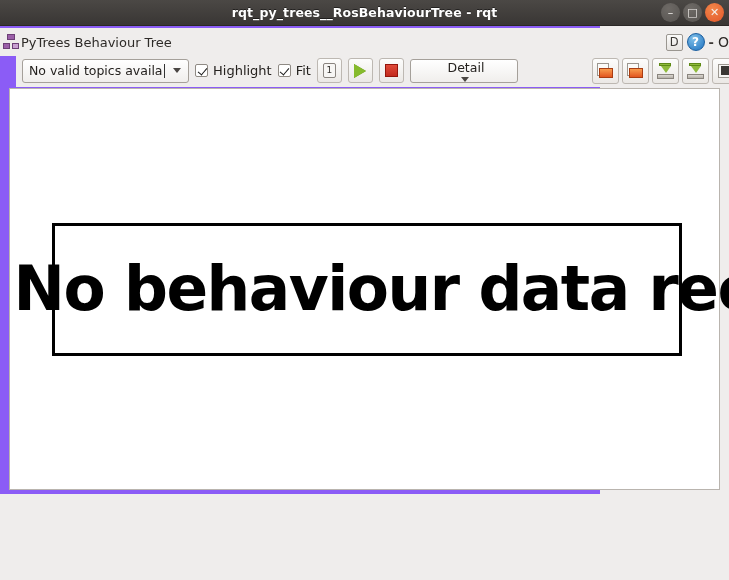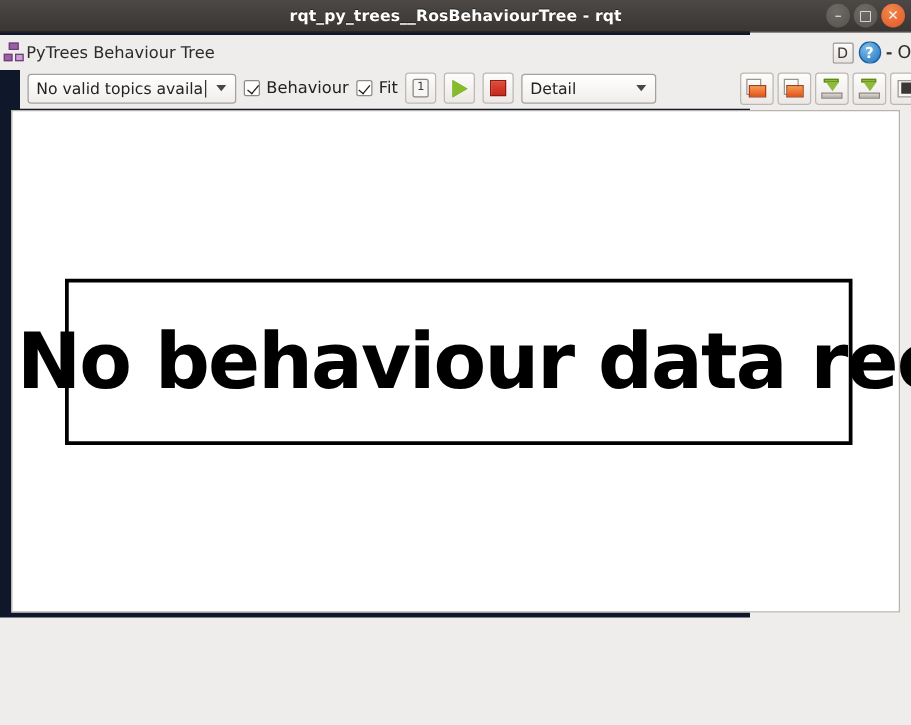--- a/index.html
+++ b/index.html
@@ -7,21 +7,21 @@
     margin: 0; padding: 0;
     width: 729px; height: 580px;
     overflow: hidden;
     font-family: "DejaVu Sans", "Liberation Sans", sans-serif;
   }
   body { background: #efedec; }
 
   #app {
     position: relative;
     width: 600px; height: 580px;
-    background: #0f172a;
+    background: #8b5cf6;
   }
 
   
   .titlebar {
     position: absolute; left: 0; top: 0;
     width: 729px; height: 26px;
     background: linear-gradient(#4b4845, #393634);
     border-bottom: 1px solid #2b2826;
     display: flex; align-items: center; justify-content: center;
   }
@@ -101,21 +101,21 @@
     border: 1px solid #a5a09a;
     border-radius: 3px;
     background: linear-gradient(#ffffff, #f0eeec);
     display: flex; align-items: center;
     padding: 0 2px 0 6px;
     font-size: 12.5px; color: #25221f;
     white-space: nowrap; overflow: hidden;
   }
   .combo .label { overflow: hidden; text-overflow: clip; white-space: nowrap; }
   .combo.topics { width: 167px; }
-  .combo.detail { width: 108px; }
+  .combo.detail { width: 108px; flex-direction: column; }
   .combo .sep { flex: 1; }
   .caret {
     width: 0; height: 0; margin: 0 5px 0 4px;
     border-left: 4.5px solid transparent;
     border-right: 4.5px solid transparent;
     border-top: 5px solid #4a4643;
   }
   .cbcursor {
     width: 1px; height: 14px; background: #333; margin-left: 1px;
   }
@@ -280,21 +280,21 @@
 
     <div class="combo topics">
       <span class="label">No valid topics availa</span>
       <span class="cbcursor"></span>
       <span class="sep"></span>
       <span class="caret"></span>
     </div>
 
     <label class="checkwrap">
       <span class="cbox"></span>
-      <span class="cblabel">Behaviour</span>
+      <span class="cblabel">Highlight</span>
     </label>
 
     <label class="checkwrap">
       <span class="cbox"></span>
       <span class="cblabel">Fit</span>
     </label>
 
     <div class="tbtn">
       <span class="zoomone">1</span>
     </div>

